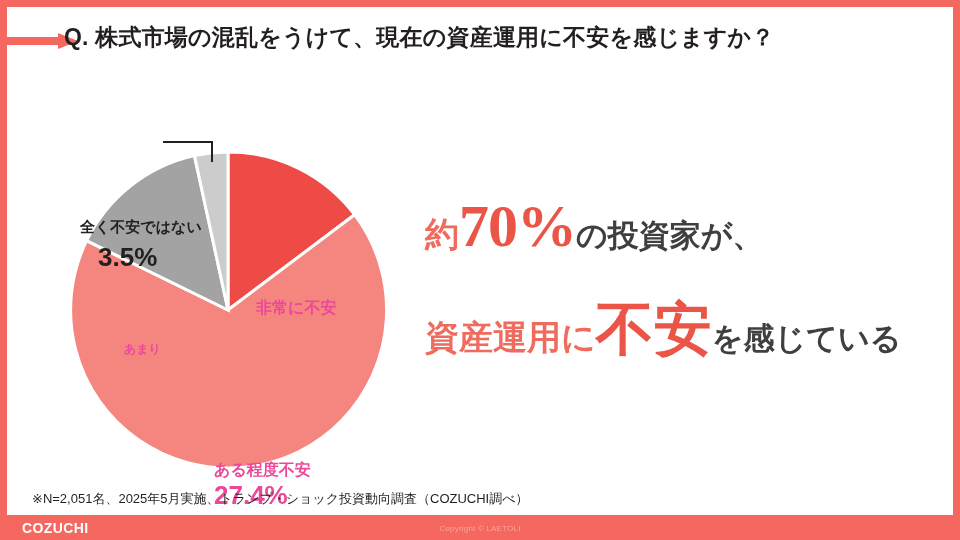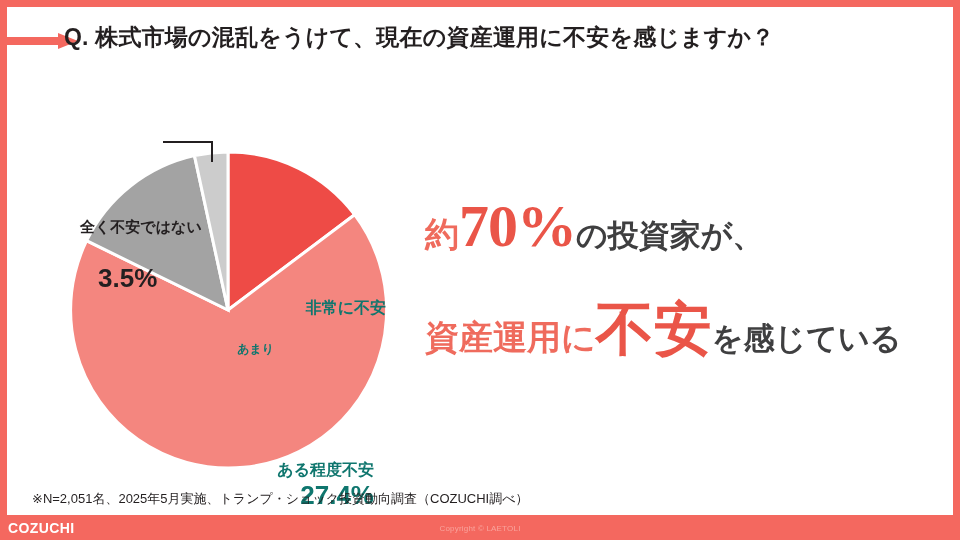--- a/index.html
+++ b/index.html
@@ -38,21 +38,21 @@
     background: #f4685f;
   }
   .frame-bottom-bar {
     position: absolute;
     left: 0; bottom: 0;
     width: 960px; height: 25px;
     background: #f4685f;
   }
   .footer-logo {
     position: absolute;
-    left: 8px; bottom: 4px;
+    left: 22px; bottom: 4px;
     font-size: 14px;
     font-weight: bold;
     letter-spacing: 0.4px;
     color: #ffffff;
   }
   .footer-copy {
     position: absolute;
     left: 0; bottom: 7px;
     width: 960px;
     text-align: center;
@@ -91,27 +91,26 @@
     color: #231f20;
     white-space: nowrap;
   }
   .callout-value {
     position: absolute;
     left: 60px; top: 122px;
     font-size: 26px;
     font-weight: bold;
     color: #231f20;
     white-space: nowrap;
-    margin-top: 21px;
   }
   .slice-label {
     position: absolute;
-    color: #0f766e;
-    font-weight: bold;
-    text-align: right;
+    color: #ec4899;
+    font-weight: bold;
+    text-align: left;
     line-height: 1.22;
     white-space: nowrap;
   }
   .slice-label .nm { display: block; font-size: 16px; }
   .slice-label .pc { display: block; font-size: 26px; }
 
   .lbl-red   { left: 218px; top: 178px; width: 130px; }
   .lbl-coral { left: 176px; top: 340px; width: 160px; }
   .lbl-gray  { left: 86px;  top: 222px; width: 150px; }
   .lbl-gray .nm { font-size: 12px; }

